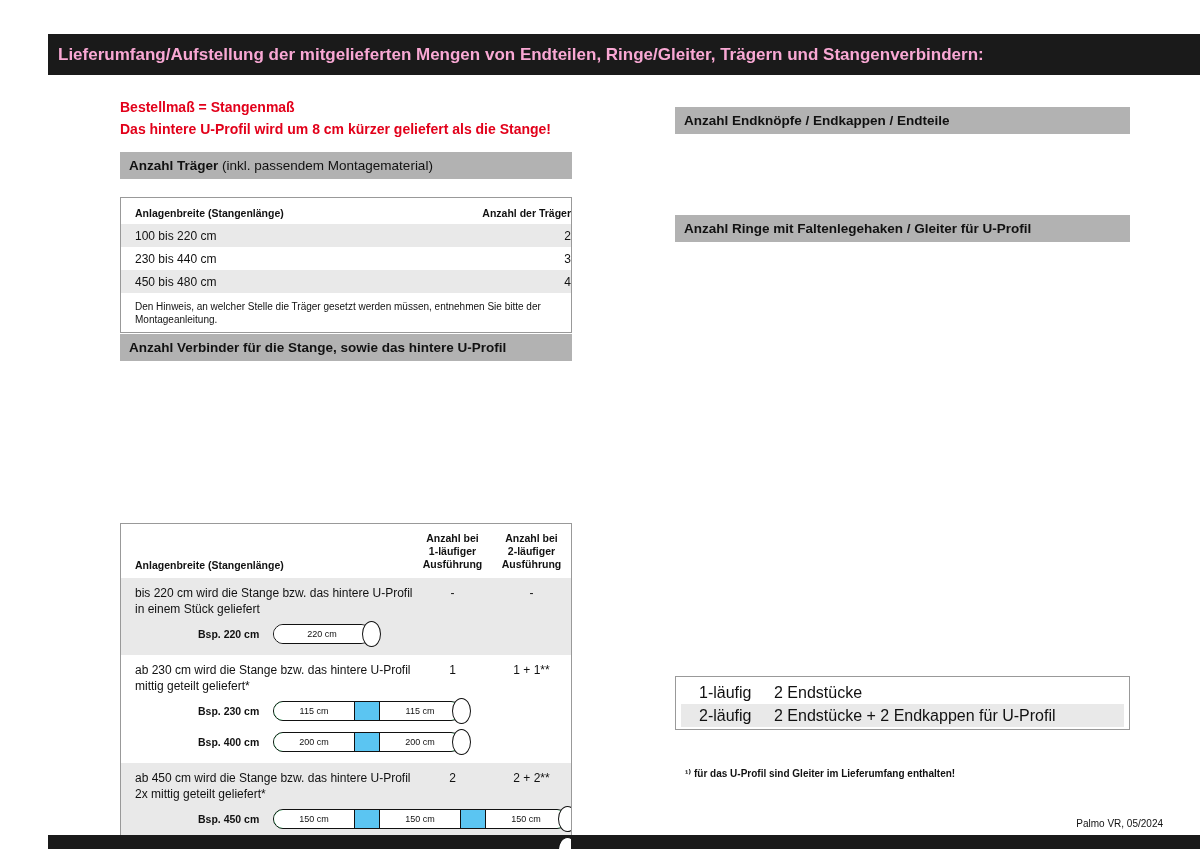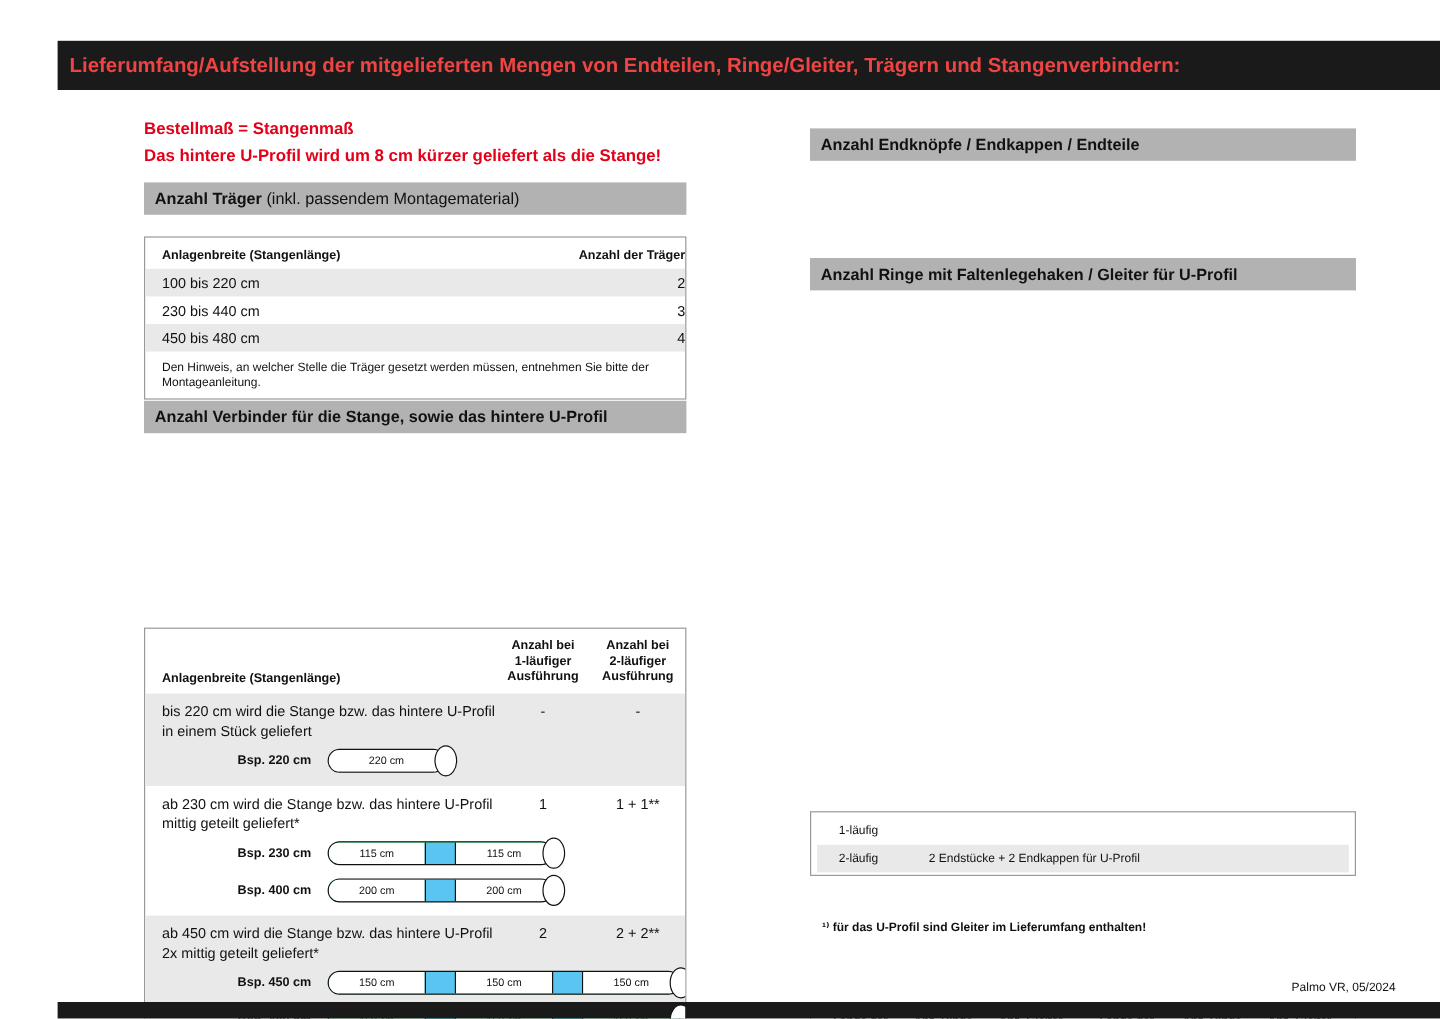--- a/index.html
+++ b/index.html
@@ -7,21 +7,21 @@
   body {
     width:1200px; height:849px;
     font-family:"Liberation Sans","DejaVu Sans",sans-serif;
     color:#111;
   }
   .page { position:relative; width:1200px; height:849px; overflow:hidden; background:#fff; }
   .abs { position:absolute; }
 
   .topbar {
     left:48px; top:34px; width:1152px; height:41px;
-    background:var(--bar-black,#1a1a1a); color:#ef4444;
+    background:var(--bar-black,#1a1a1a); color:#f9a8d4;
     display:flex; align-items:center; padding-left:10px;
     font-size:17px; font-weight:bold;
   }
   .bottombar { left:48px; top:835px; width:1152px; height:14px; background:var(--bar-black,#1a1a1a); }
 
   .notice { left:120px; top:96px; color:var(--accent-red,#e2001a); font-weight:bold; font-size:14px; line-height:22px; }
 
   .sechead {
     height:27px; line-height:27px; background:var(--header-gray,#b2b2b2);
     padding-left:9px; font-size:13.5px; font-weight:bold; overflow:hidden; white-space:nowrap;
@@ -50,21 +50,21 @@
   .vb-count { font-size:12px; text-align:center; padding-top:1px; }
   .vb-example { display:flex; align-items:center; height:28px; margin-top:3px; padding-left:35px; }
   .ex-label { width:75px; font-size:10.5px; font-weight:bold; flex:0 0 auto;margin-left:42px; }
   .rod { display:flex; align-items:stretch; height:20px; border:1.5px solid #111; border-radius:10px; background:#22c55e; overflow:hidden; flex:0 0 auto; }
   .rod-seg { display:flex; align-items:center; justify-content:center; font-size:9px; background:#fff; }
   .rod-connector { width:26px; background:var(--connector-cyan,#5bc5f2); border-left:1px solid #111; border-right:1px solid #111; flex:0 0 auto; }
   .rod-cap { width:19px; height:26px; border:1.5px solid #111; border-radius:50%; background:#fff; margin-left:-9px; position:relative; z-index:2; flex:0 0 auto; }
 
   
   .et-wrap { padding:4px 5px; }
-  .et-row { display:grid; grid-template-columns:75px 1fr; align-items:center; height:23px; font-size:10px; padding-left:18px; }
+  .et-row { display:grid; grid-template-columns:75px 1fr; align-items:center; height:23px; font-size:16px; padding-left:18px; }
   .et-row.alt { background:var(--row-gray,#e9e9e9); }
 
   
   .ring-table { position:absolute; top:4px; }
   .ring-head { display:grid; grid-template-columns:66px 72px 74px; align-items:end; font-size:9.5px; font-weight:bold; line-height:12px; text-align:center; white-space:pre-line; padding:4px 0 8px; }
   #ringR .ring-head, #ringR .ring-row { grid-template-columns:70px 72px 74px; }
 
   .ring-footnote { font-size:10px; font-weight:bold; }
   .page-footer { font-size:10px; text-align:right; }
 </style>
@@ -197,20 +197,21 @@
 
   </div>
 
   <div class="abs sechead" style="left:675px;top:107px;width:455px;">
     <span>Anzahl Endknöpfe / Endkappen / Endteile</span>
   </div>
 
   <div class="abs box et-wrap" style="left:675px;top:143px;width:455px;height:54px;">
     <div class="et-row">
       <div>1-läufig</div>
+      <div>2 Endstücke</div>
     </div>
     <div class="et-row alt">
       <div>2-läufig</div>
       <div>2 Endstücke + 2 Endkappen für U-Profil</div>
     </div>
   </div>
 
   <div class="abs sechead" style="left:675px;top:215px;width:455px;">
     <span>Anzahl Ringe mit Faltenlegehaken / Gleiter für U-Profil</span>
   </div>

